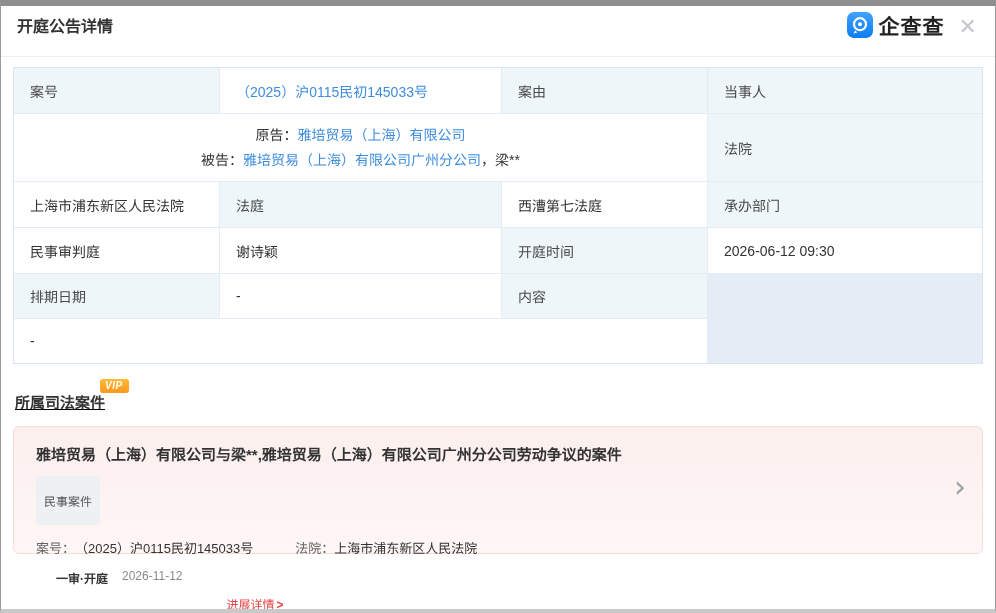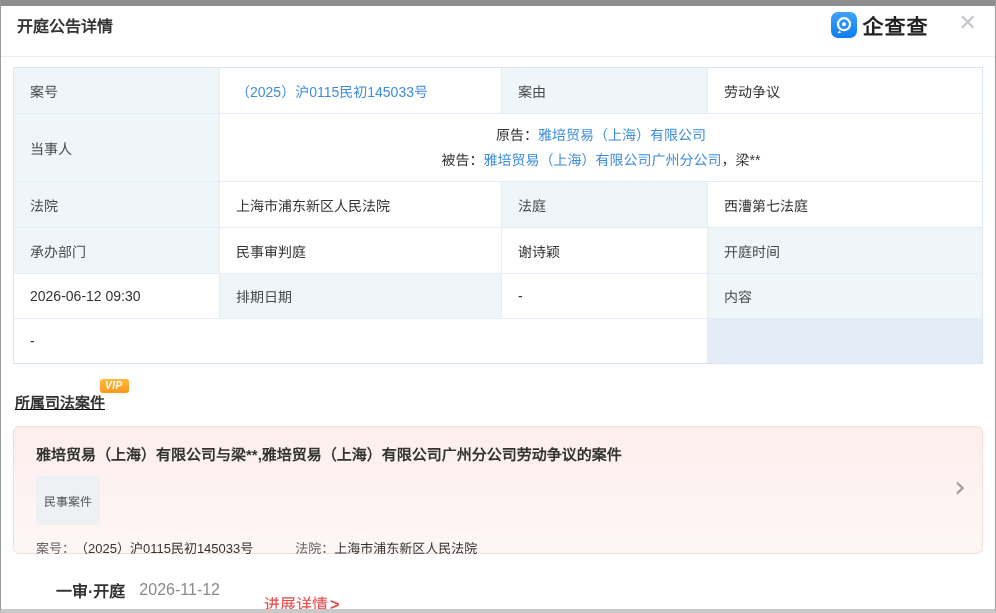--- a/index.html
+++ b/index.html
@@ -9,21 +9,21 @@
     position:relative; width:996px; height:613px; background:#fff;
     border:1px solid #9b9b9b; border-top:6px solid #8e8e8e; border-bottom:4px solid #c9c9c9;
     overflow:hidden;
   }
   
   .hdr {
     display:flex; align-items:center; justify-content:space-between;
     height:51px; padding:0 14px 12px 16px; border-bottom:1px solid #ededed;
   }
   .hdr-title { font-size:16px; font-weight:bold; color:#333; }
-  .hdr-right { display:flex; align-items:flex-start; gap:26px; }
+  .hdr-right { display:flex; align-items:flex-end; gap:10px; }
   .brand { display:flex; align-items:center; gap:6px; }
   .brand-text { font-size:21px; font-weight:bold; color:#222; letter-spacing:1px; }
   .close {
     font-size:22px; color:#c3c7cc; cursor:pointer; line-height:1;
     padding:2px 4px; user-select:none; font-weight:400;
   }
   
   .content { padding:0 12px; }
   .tbl {
     margin-top:10px;
@@ -60,21 +60,21 @@
   .card-tag {
     display:inline-block; margin-top:12px; background:#edf1f4; color:#555;
     font-size:12px; padding:16px 8px; border-radius:2px;
   }
   .card-meta { margin-top:13px; font-size:13px; color:#333; display:flex; }
   .meta-label { color:#666; }
   .meta-gap { width:42px; }
   .card-timeline {
     margin-top:12px; height:42px; border-radius:4px;
     background:linear-gradient(90deg,rgba(255,255,255,.95),rgba(255,255,255,.5));
-    display:flex; align-items:center; padding:0 20px; font-size:16px;
+    display:flex; padding:0 20px; font-size:12px;
   }
   .stage { font-weight:bold; color:#333; }
   .stage-date { color:#8a8a8a; margin-left:14px; }
   .progress-link { color:#e84545; margin-left:44px; text-decoration:none; cursor:pointer;margin-top:26px; }
   .progress-link .chev { font-weight:600; margin-left:2px; }
   .card-next {
     position:absolute; right:16px; top:50%; transform:translateY(-60%);
     color:#9aa0a6; font-size:30px; line-height:1; cursor:pointer; user-select:none;
     font-family:"DejaVu Sans",sans-serif;
   }
@@ -110,21 +110,20 @@
 
   <div class="content">
 
     <div class="tbl">
 
       <div class="cell lbl">案号</div>
       <div class="cell val">
         <a class="link">（2025）沪0115民初145033号</a>
       </div>
       <div class="cell lbl">案由</div>
-      <div class="cell val">劳动争议</div>
 
       <div class="cell lbl">当事人</div>
       <div class="cell val span3 parties">
         <div>
           <span>原告：</span><a class="link">雅培贸易（上海）有限公司</a>
         </div>
         <div>
           <span>被告：</span><a class="link">雅培贸易（上海）有限公司广州分公司</a><span>，梁**</span>
         </div>
       </div>

